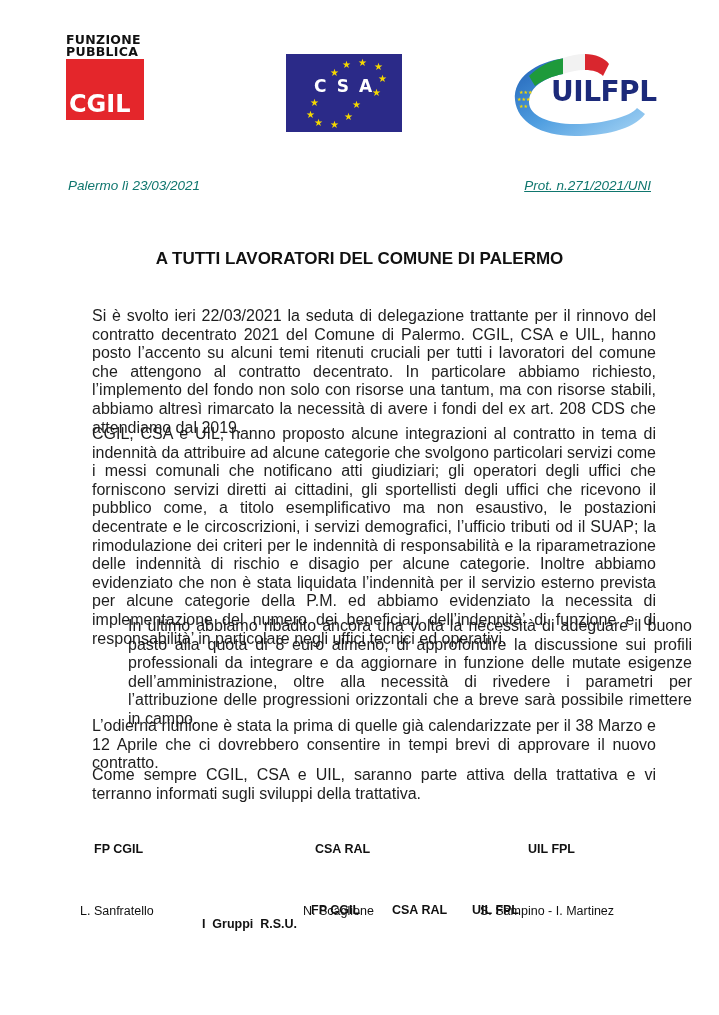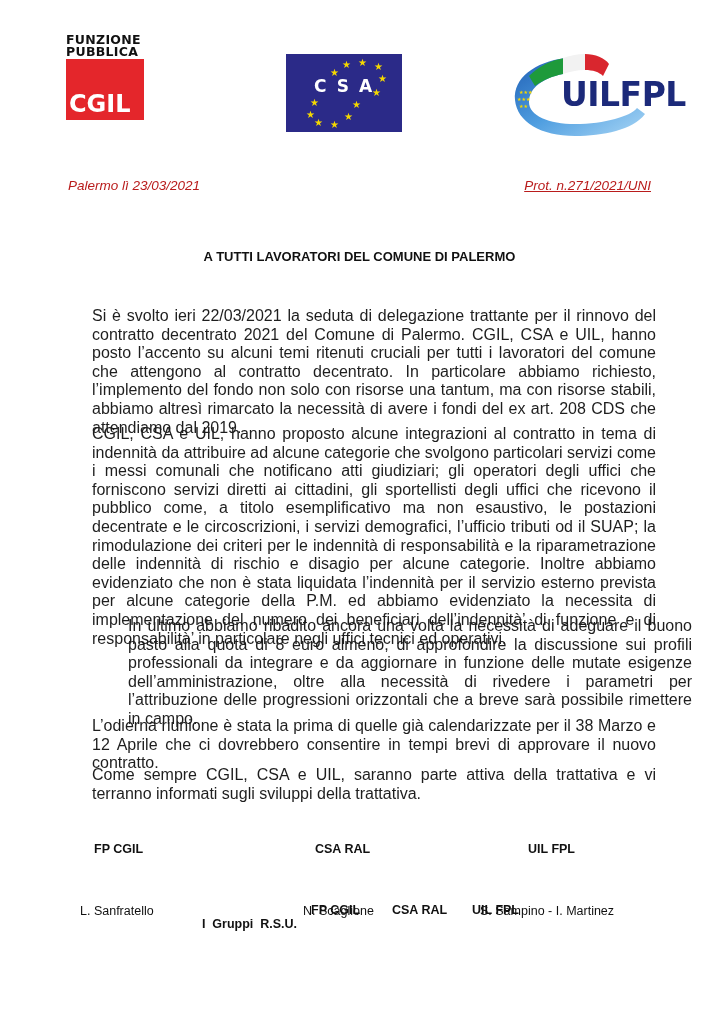--- a/index.html
+++ b/index.html
@@ -15,27 +15,27 @@
   .cgil-box { width: 78px; height: 61px; background: #e4262b; position: relative; margin-top: 1px; }
   .cgil-box span { position: absolute; left: 3px; bottom: 2px; color: #fff; font-family: "DejaVu Sans", sans-serif; font-weight: bold; font-size: 24px; letter-spacing: 0px; }
 
   
   .csa-logo { left: 286px; top: 54px; width: 116px; height: 78px; background: #2b2a88; }
   .csa-logo .csa-text { position: absolute; left: 28px; top: 22px; color: #ffffff; font-family: "DejaVu Sans", sans-serif; font-weight: bold; font-size: 17px; letter-spacing: 10px; }
   .csa-logo .star { position: absolute; color: #f5d800; font-size: 10px; line-height: 10px; }
 
   
   .uil-logo { left: 505px; top: 48px; width: 150px; height: 90px; }
-  .uil-text { position: absolute; left: 46px; top: 27px; font-family: "DejaVu Sans", sans-serif; font-weight: bold; font-size: 33px; color: #1c2a7a; letter-spacing: -0.5px; margin-left: 10px; }
+  .uil-text { position: absolute; left: 46px; top: 27px; font-family: "DejaVu Sans", sans-serif; font-weight: bold; font-size: 28px; color: #1c2a7a; letter-spacing: -0.5px; }
 
-  .meta { top: 178px; font-style: italic; font-size: 13.5px; color: #b91c1c; }
+  .meta { top: 178px; font-style: italic; font-size: 13.5px; color: #0f766e; }
   .meta-left { left: 68px; }
   .meta-right { right: 68px; text-decoration: underline; }
 
-  .title { top: 249px; left: 0; width: 719px; text-align: center; font-weight: bold; font-size: 13px; color: #111; }
+  .title { top: 249px; left: 0; width: 719px; text-align: center; font-weight: bold; font-size: 17px; color: #111; }
 
   .body-text { left: 92px; width: 564px; font-size: 16px; line-height: 18.6px; text-align: justify; color: #1e1e1e; }
   .p1 { top: 307px; }
   .p2 { top: 425px; }
   .p3 { top: 617px; margin-left: 36px; }
   .p4 { top: 717px; }
   .p5 { top: 766px; }
   .body-text p { margin: 0; }
 
   .sig { font-size: 12.5px; color: #111; }

